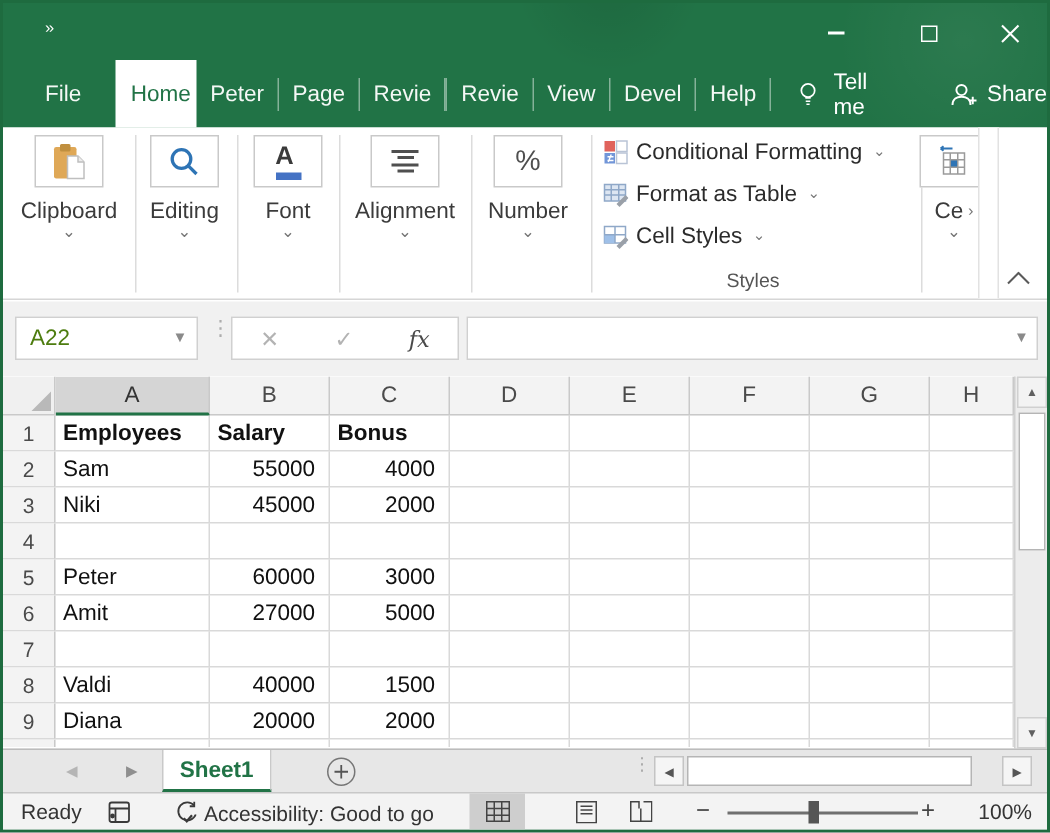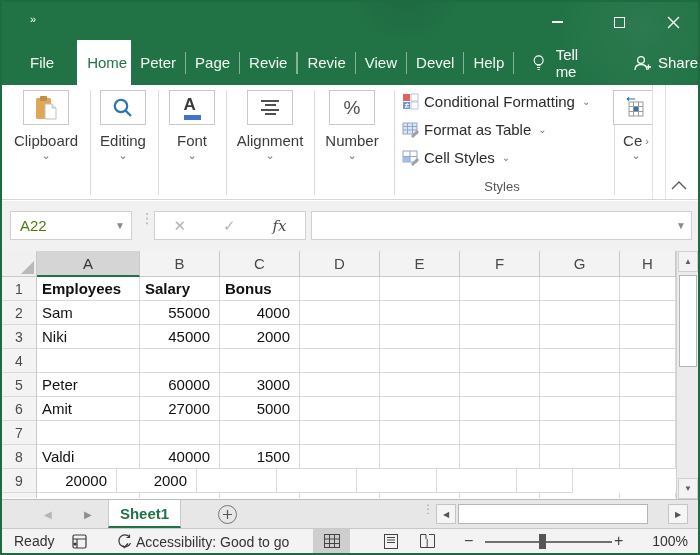--- a/index.html
+++ b/index.html
@@ -396,20 +396,21 @@
           <div class="gcell num" style="width: 80px;">40000</div>
           <div class="gcell num" style="width: 80px;">1500</div>
           <div class="gcell" style="width: 80px;"></div>
           <div class="gcell" style="width: 80px;"></div>
           <div class="gcell" style="width: 80px;"></div>
           <div class="gcell" style="width: 80px;"></div>
           <div class="gcell" style="width: 56px;"></div>
         </div>
         <div class="grow">
           <div class="rhdr">9</div>
+          <div class="gcell" style="width: 103px;">Diana</div>
           <div class="gcell num" style="width: 80px;">20000</div>
           <div class="gcell num" style="width: 80px;">2000</div>
           <div class="gcell" style="width: 80px;"></div>
           <div class="gcell" style="width: 80px;"></div>
           <div class="gcell" style="width: 80px;"></div>
           <div class="gcell" style="width: 80px;"></div>
           <div class="gcell" style="width: 56px;"></div>
         </div>
         <div class="grow" style="height: 5px; overflow: hidden;">
           <div class="rhdr" style="height: 24px;"></div>

